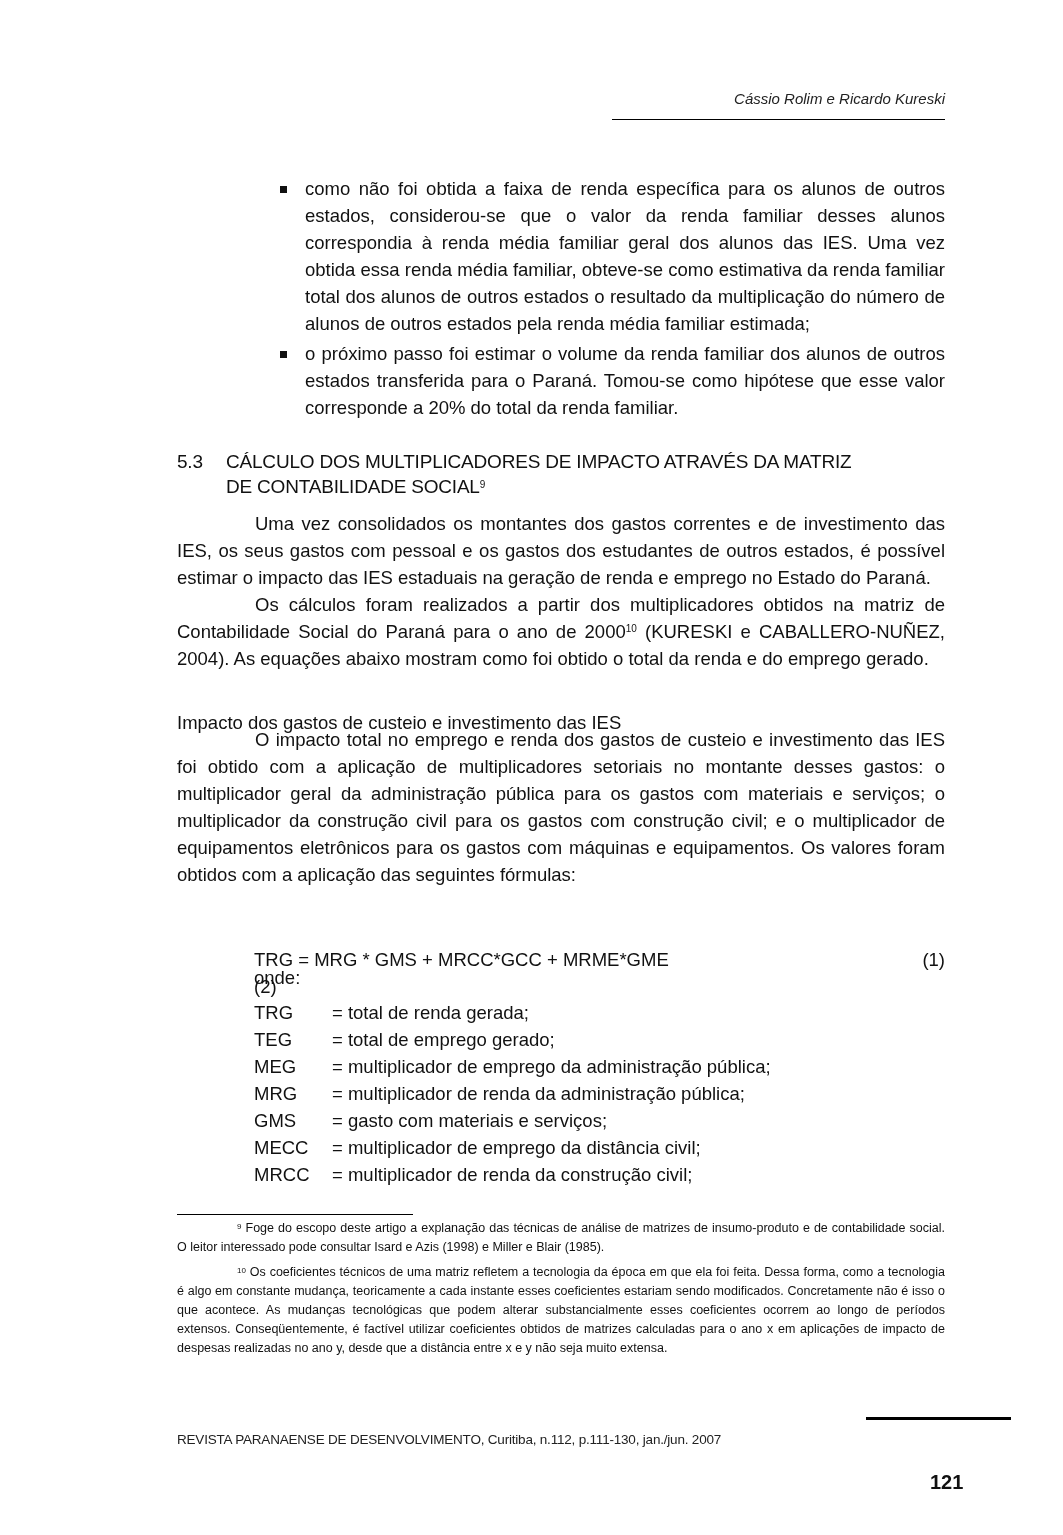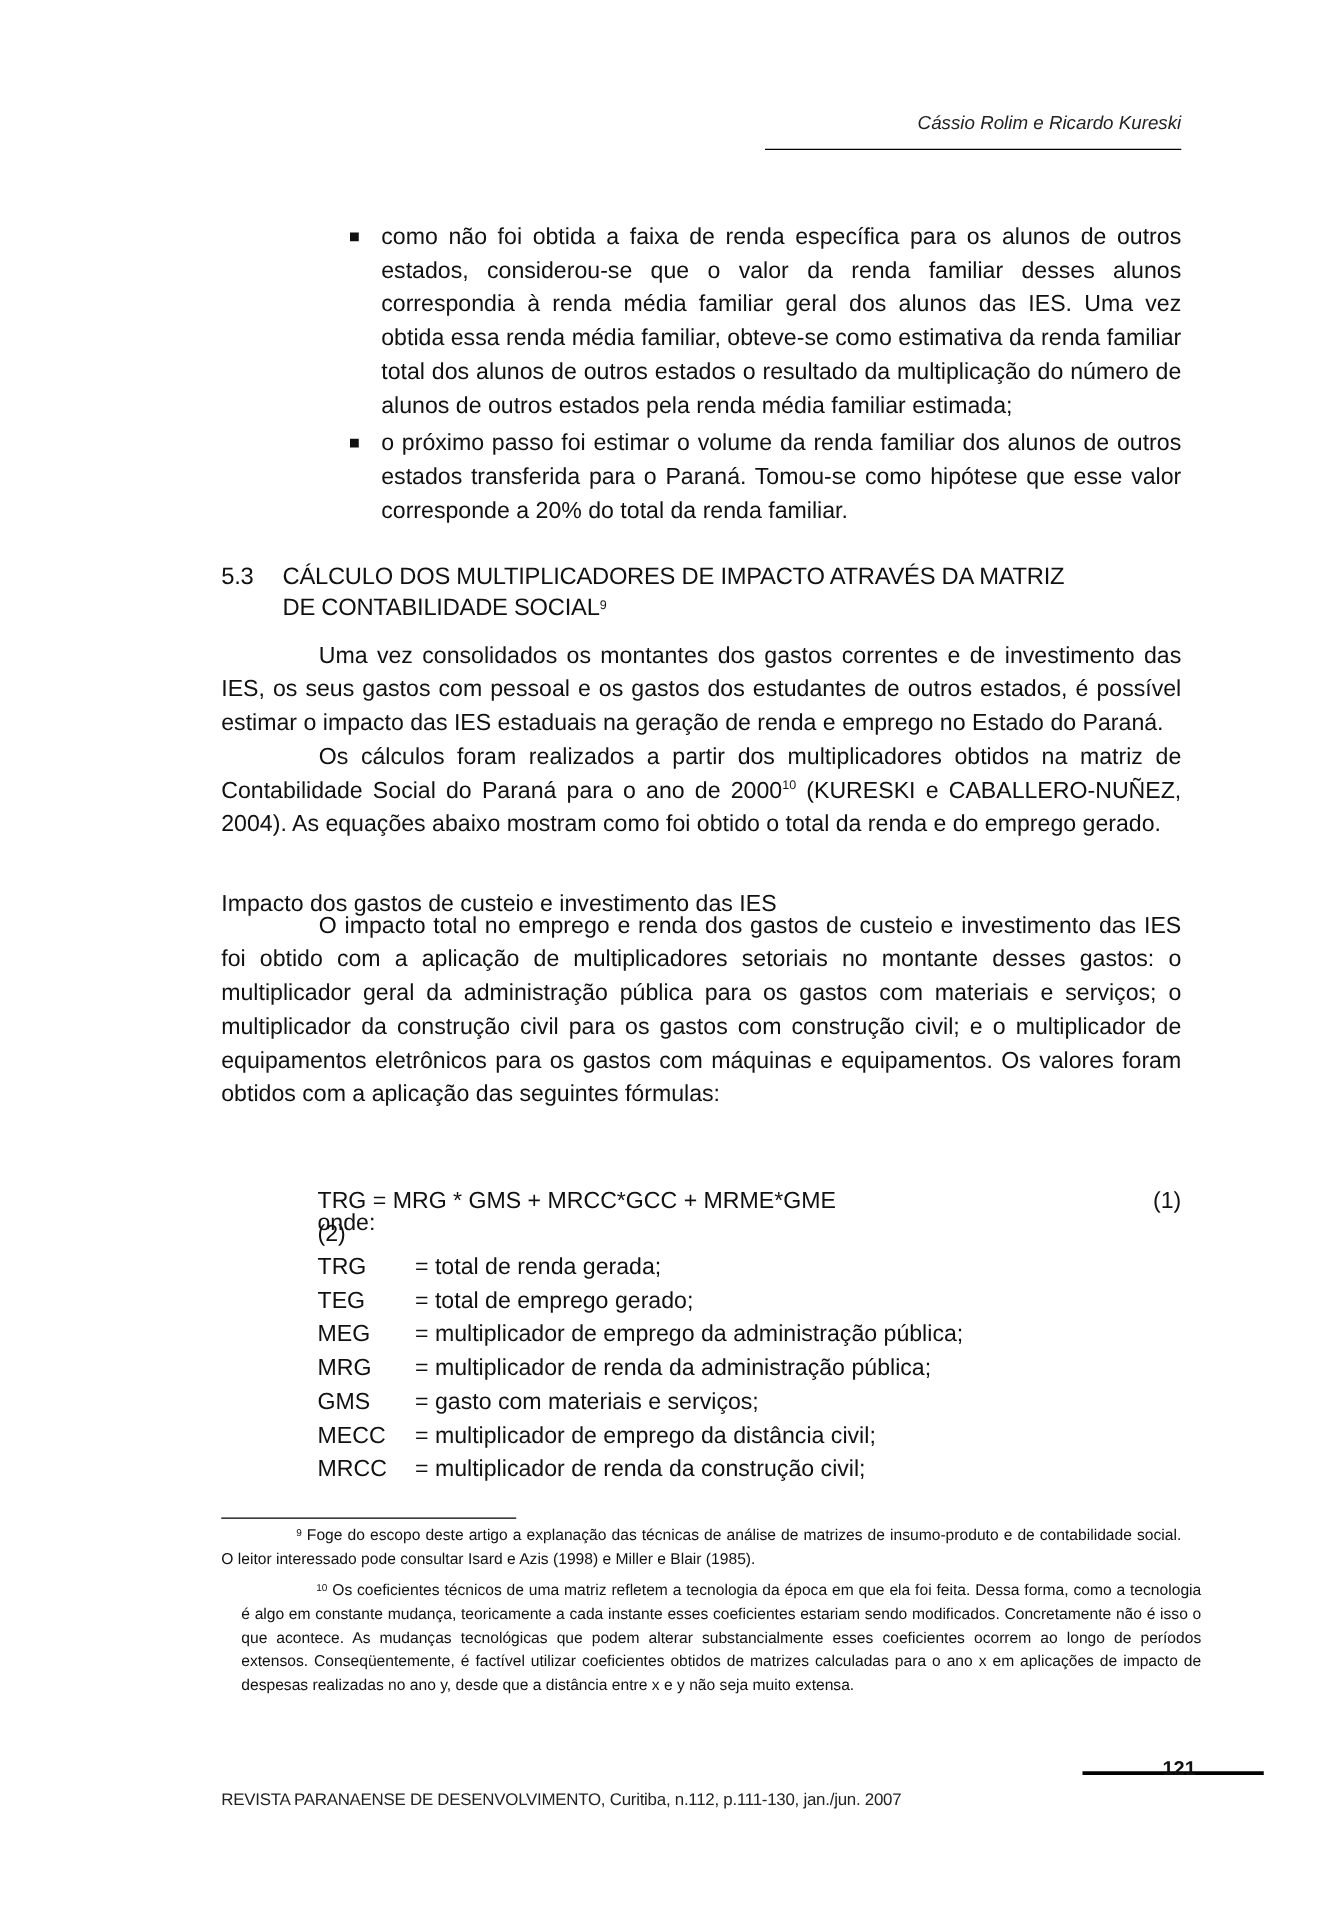--- a/index.html
+++ b/index.html
@@ -48,25 +48,25 @@
 
   .defs { top: 999px; left: 254px; font-size: 18.5px; line-height: 27px; }
   .def-row { display: flex; }
   .def-term { width: 78px; }
 
   .fn-rule { top: 1214px; left: 177px; width: 236px; height: 1px; background: #000; }
   .footnotes { left: 177px; width: 768px; font-size: 12.5px; line-height: 19px; text-align: justify; }
   .fn { text-indent: 60px; margin: 0; }
   .fn sup { font-size: 8px; vertical-align: top; position: relative; top: -2px; }
   .fn9 { top: 1219px; }
-  .fn10 { top: 1263px; margin-left: 16px; }
+  .fn10 { top: 1263px; }
 
   .foot-rule { top: 1417px; left: 866px; width: 145px; height: 3px; background: #000; }
   .journal { top: 1432px; left: 177px; font-size: 13.5px; color: #222; letter-spacing: -0.2px; }
-  .page-num { top: 1407px; left: 930px; font-size: 16px; font-weight: bold; }
+  .page-num { top: 1471px; left: 930px; font-size: 20px; font-weight: bold; }
 </style>
 </head>
 <body>
 
 <div class="abs running-head">Cássio Rolim e Ricardo Kureski</div>
 <div class="abs head-rule"></div>
 
 <div class="abs bullets body-text">
   <div class="bullet">
     <span class="sq"></span>

